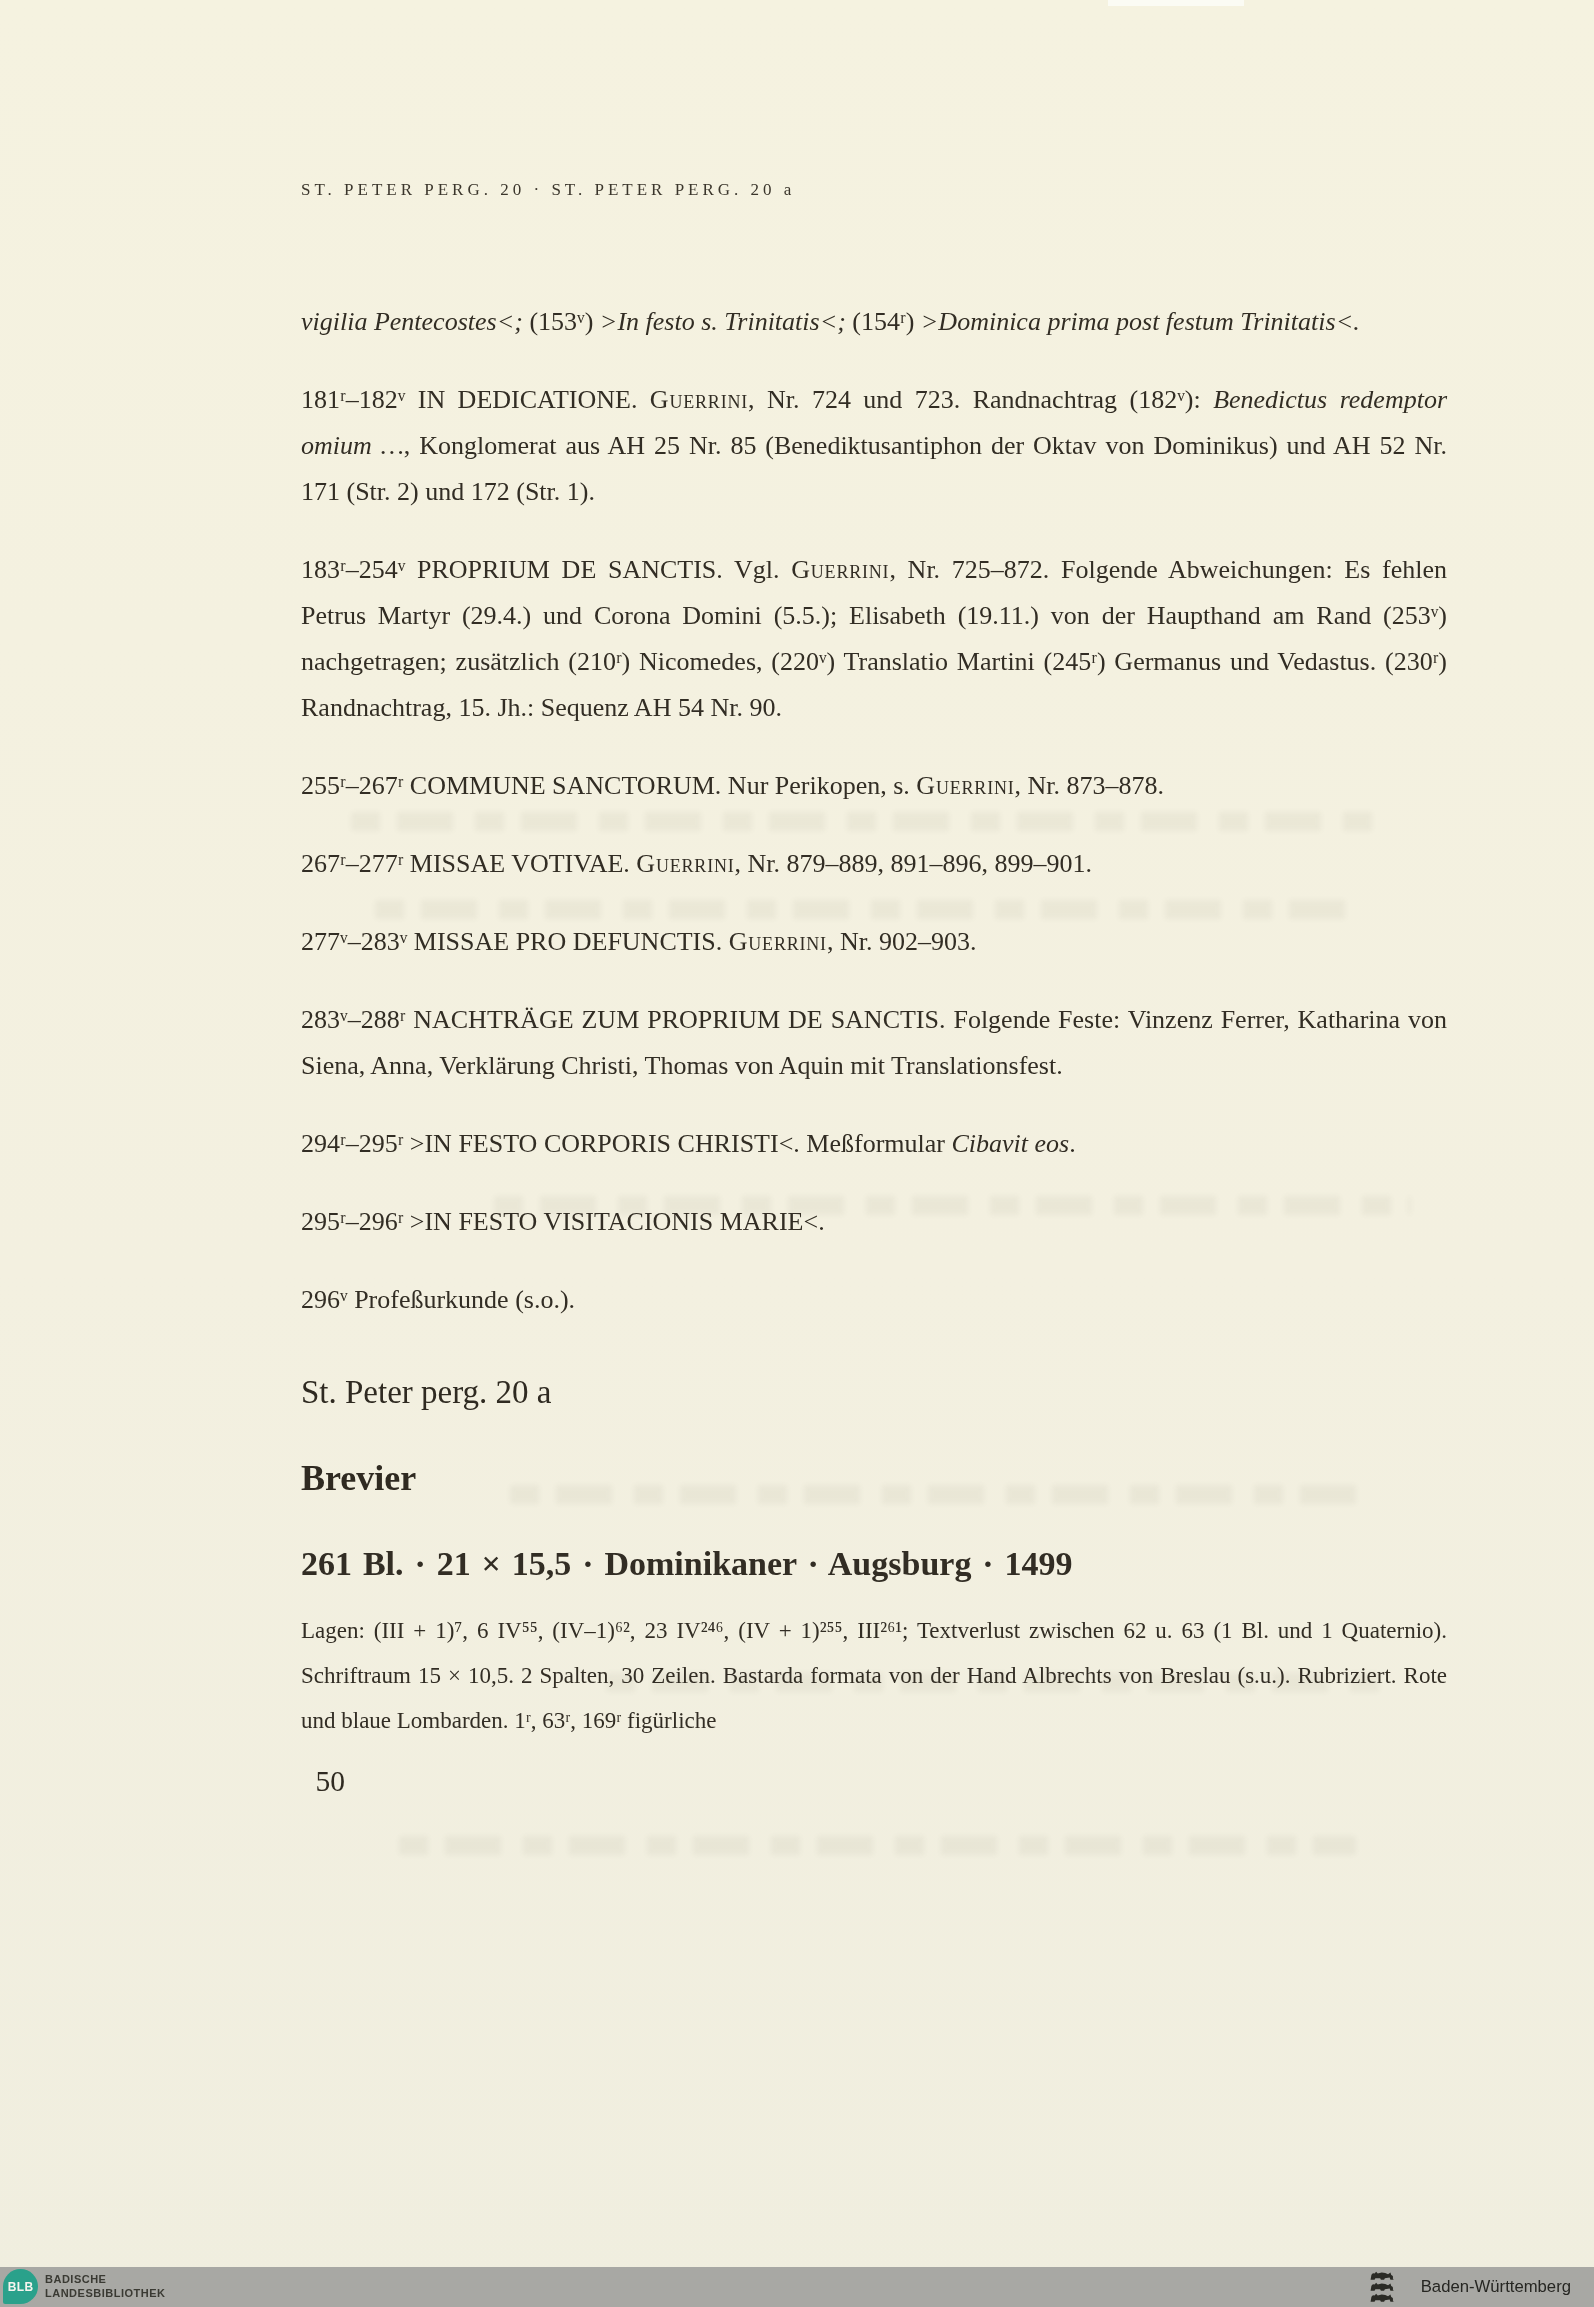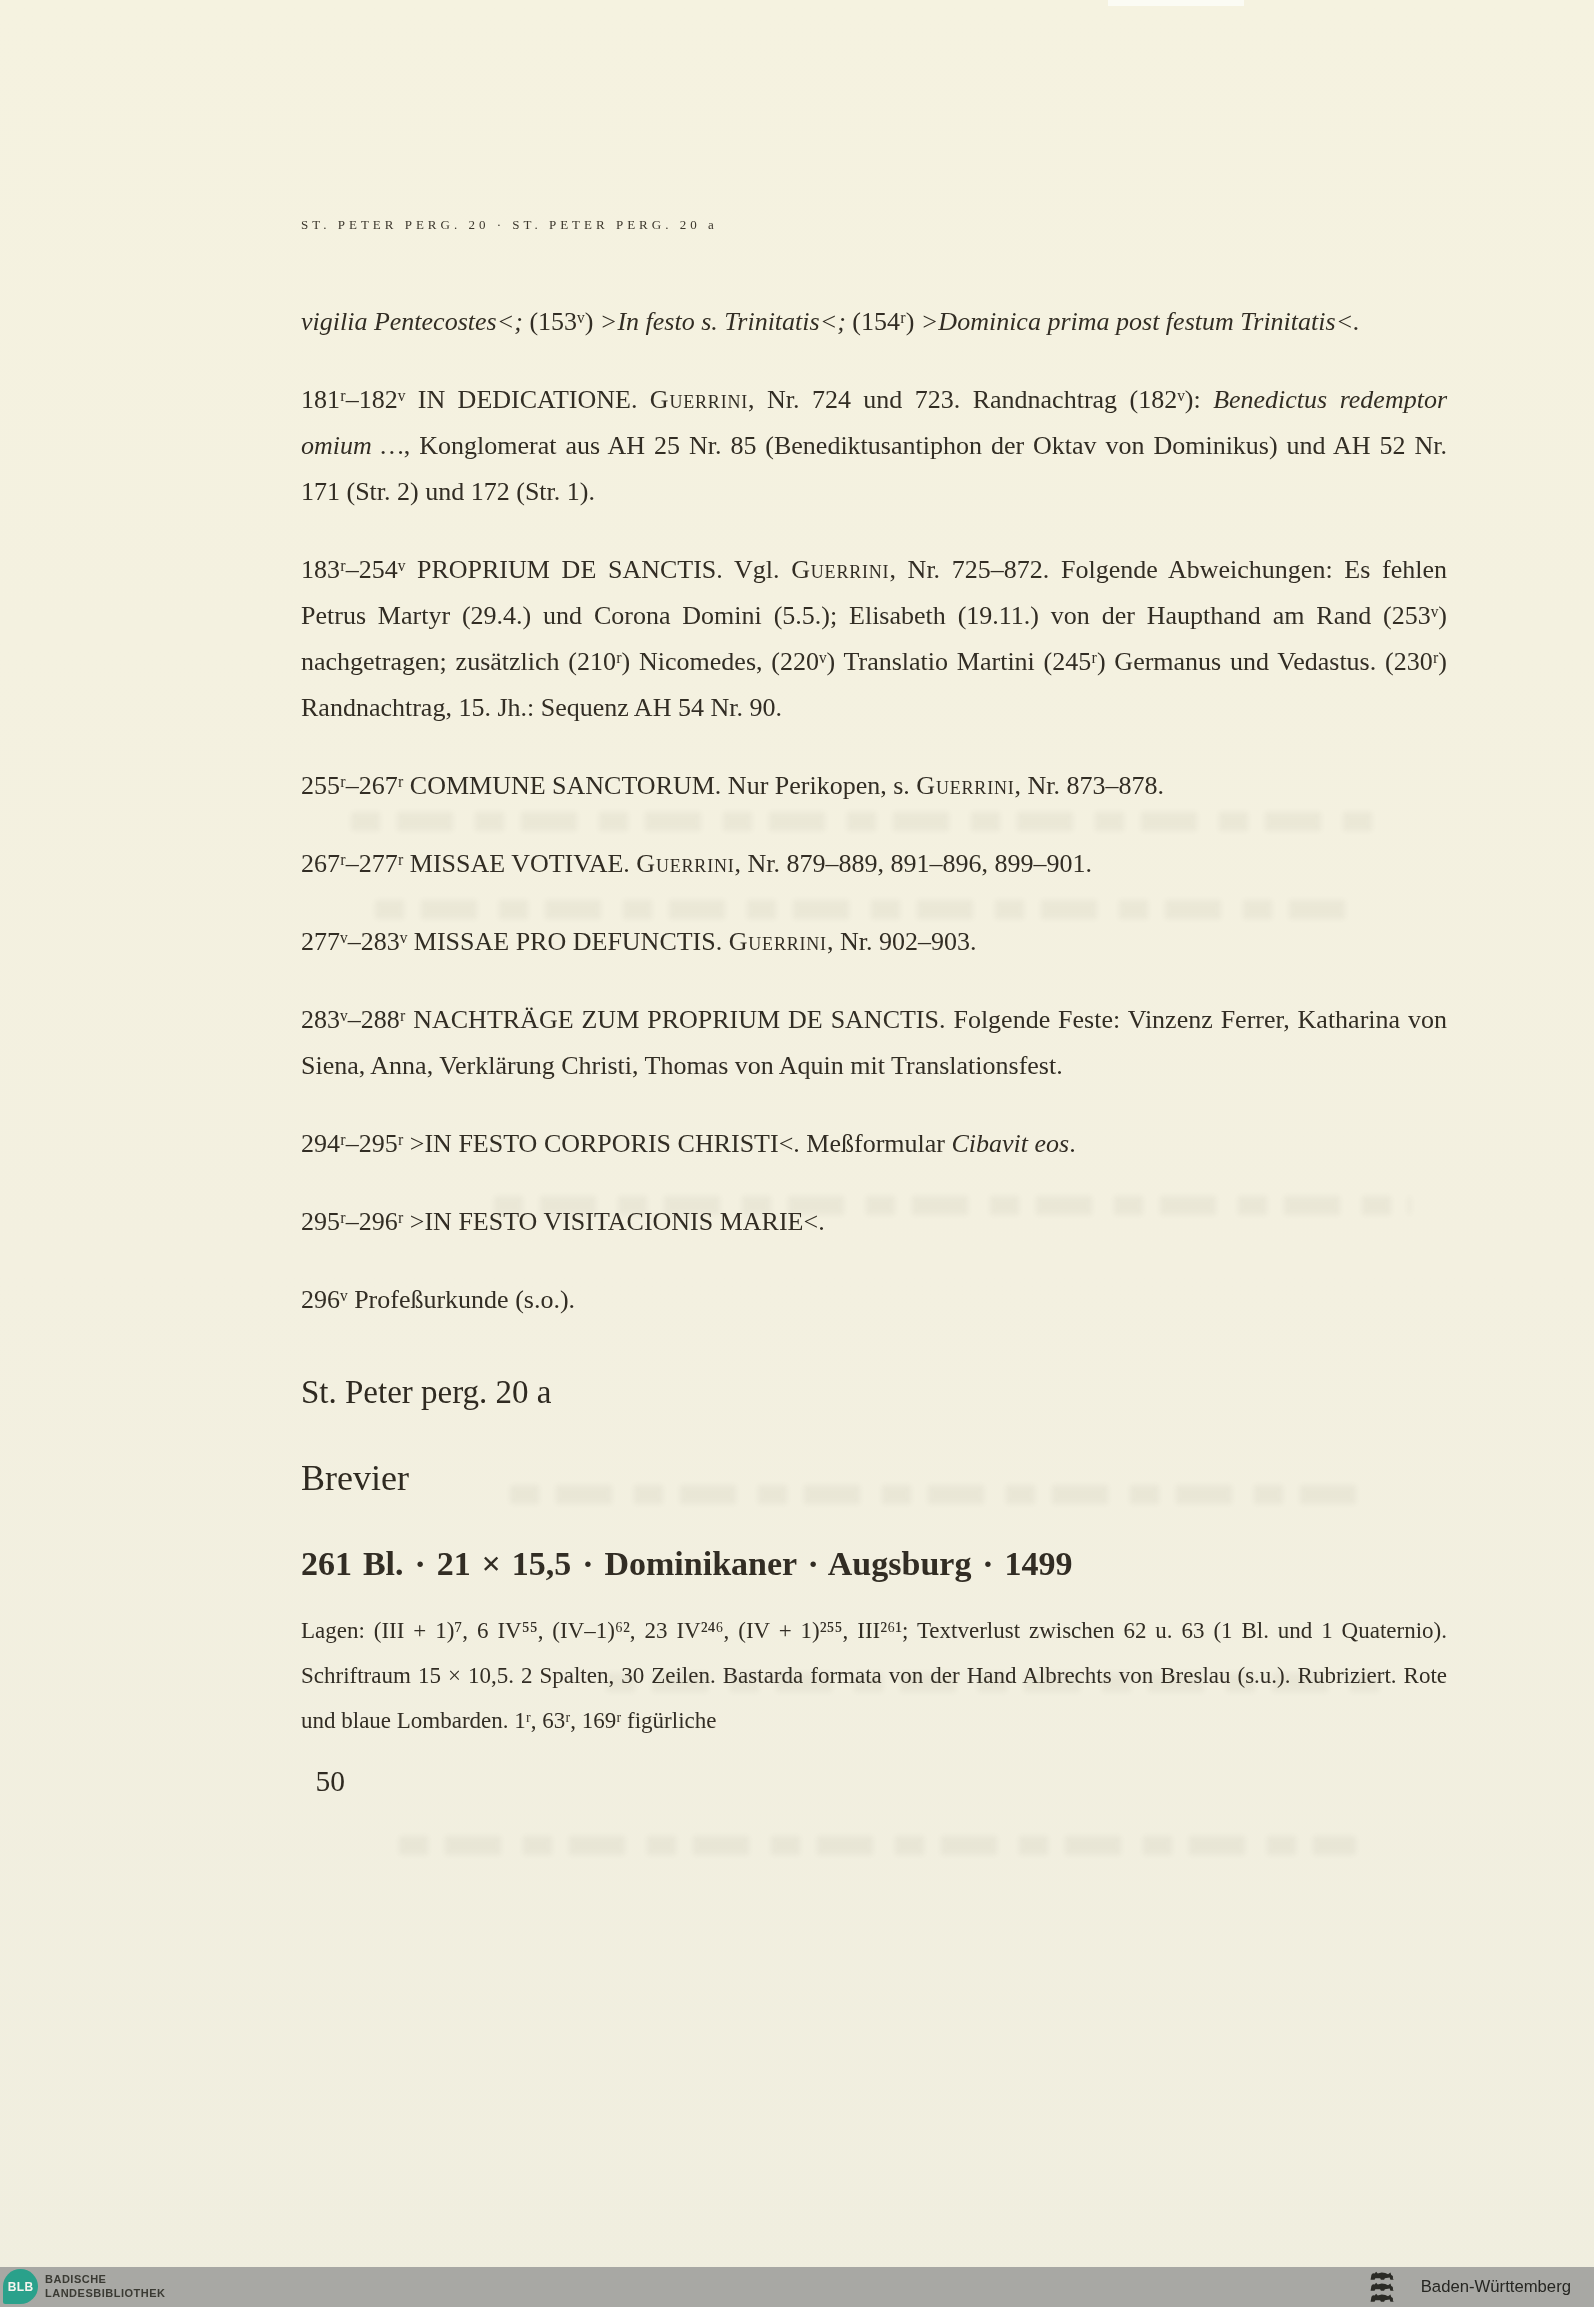--- a/index.html
+++ b/index.html
@@ -18,42 +18,41 @@
     background:#fcfcf6;opacity:.9;
   }
   
   .ghost{
     position:absolute;height:19px;opacity:.055;border-radius:3.2px;
     background:repeating-linear-gradient(90deg,#5d5c45 0 29px,transparent 29px 46px,#5d5c45 46px 102px,transparent 102px 124px);
     filter:blur(2.4px);
   }
   .running-head{
     position:absolute;left:301px;top:180px;
-    font-size:13px;letter-spacing:4px;color:#3b362c;
+    font-size:17px;letter-spacing:4px;color:#3b362c;
     white-space:nowrap;
-    margin-top:37px;
   }
   .textblock{
     position:absolute;left:301px;top:299px;width:1146px;
     color:#322d24;
   }
   .textblock p.body{
     margin:0 0 32px 0;
     font-size:26px;line-height:46px;
     text-align:justify;
   }
   .seg-i{font-style:italic;}
   .seg-sc{font-variant:small-caps;letter-spacing:0.8px;margin-top:40px;}
   .seg-n{}
   h2.entry-title{
     margin:49px 0 0 0;font-weight:normal;
     font-size:33px;line-height:40px;color:#2f2a21;
   }
   h3.entry-subtitle{
-    margin:44px 0 0 0;font-weight:normal;
+    margin:44px 0 0 0;font-weight:bold;
     font-size:36px;line-height:44px;color:#2f2a21;
   }
   p.entry-meta{
     margin:48px 0 0 0;
     font-size:34px;line-height:32px;word-spacing:2.4px;font-weight:bold;
   }
   p.lagen{
     margin:28px 0 0 0;
     font-size:23px;line-height:45px;
     text-align:justify;

